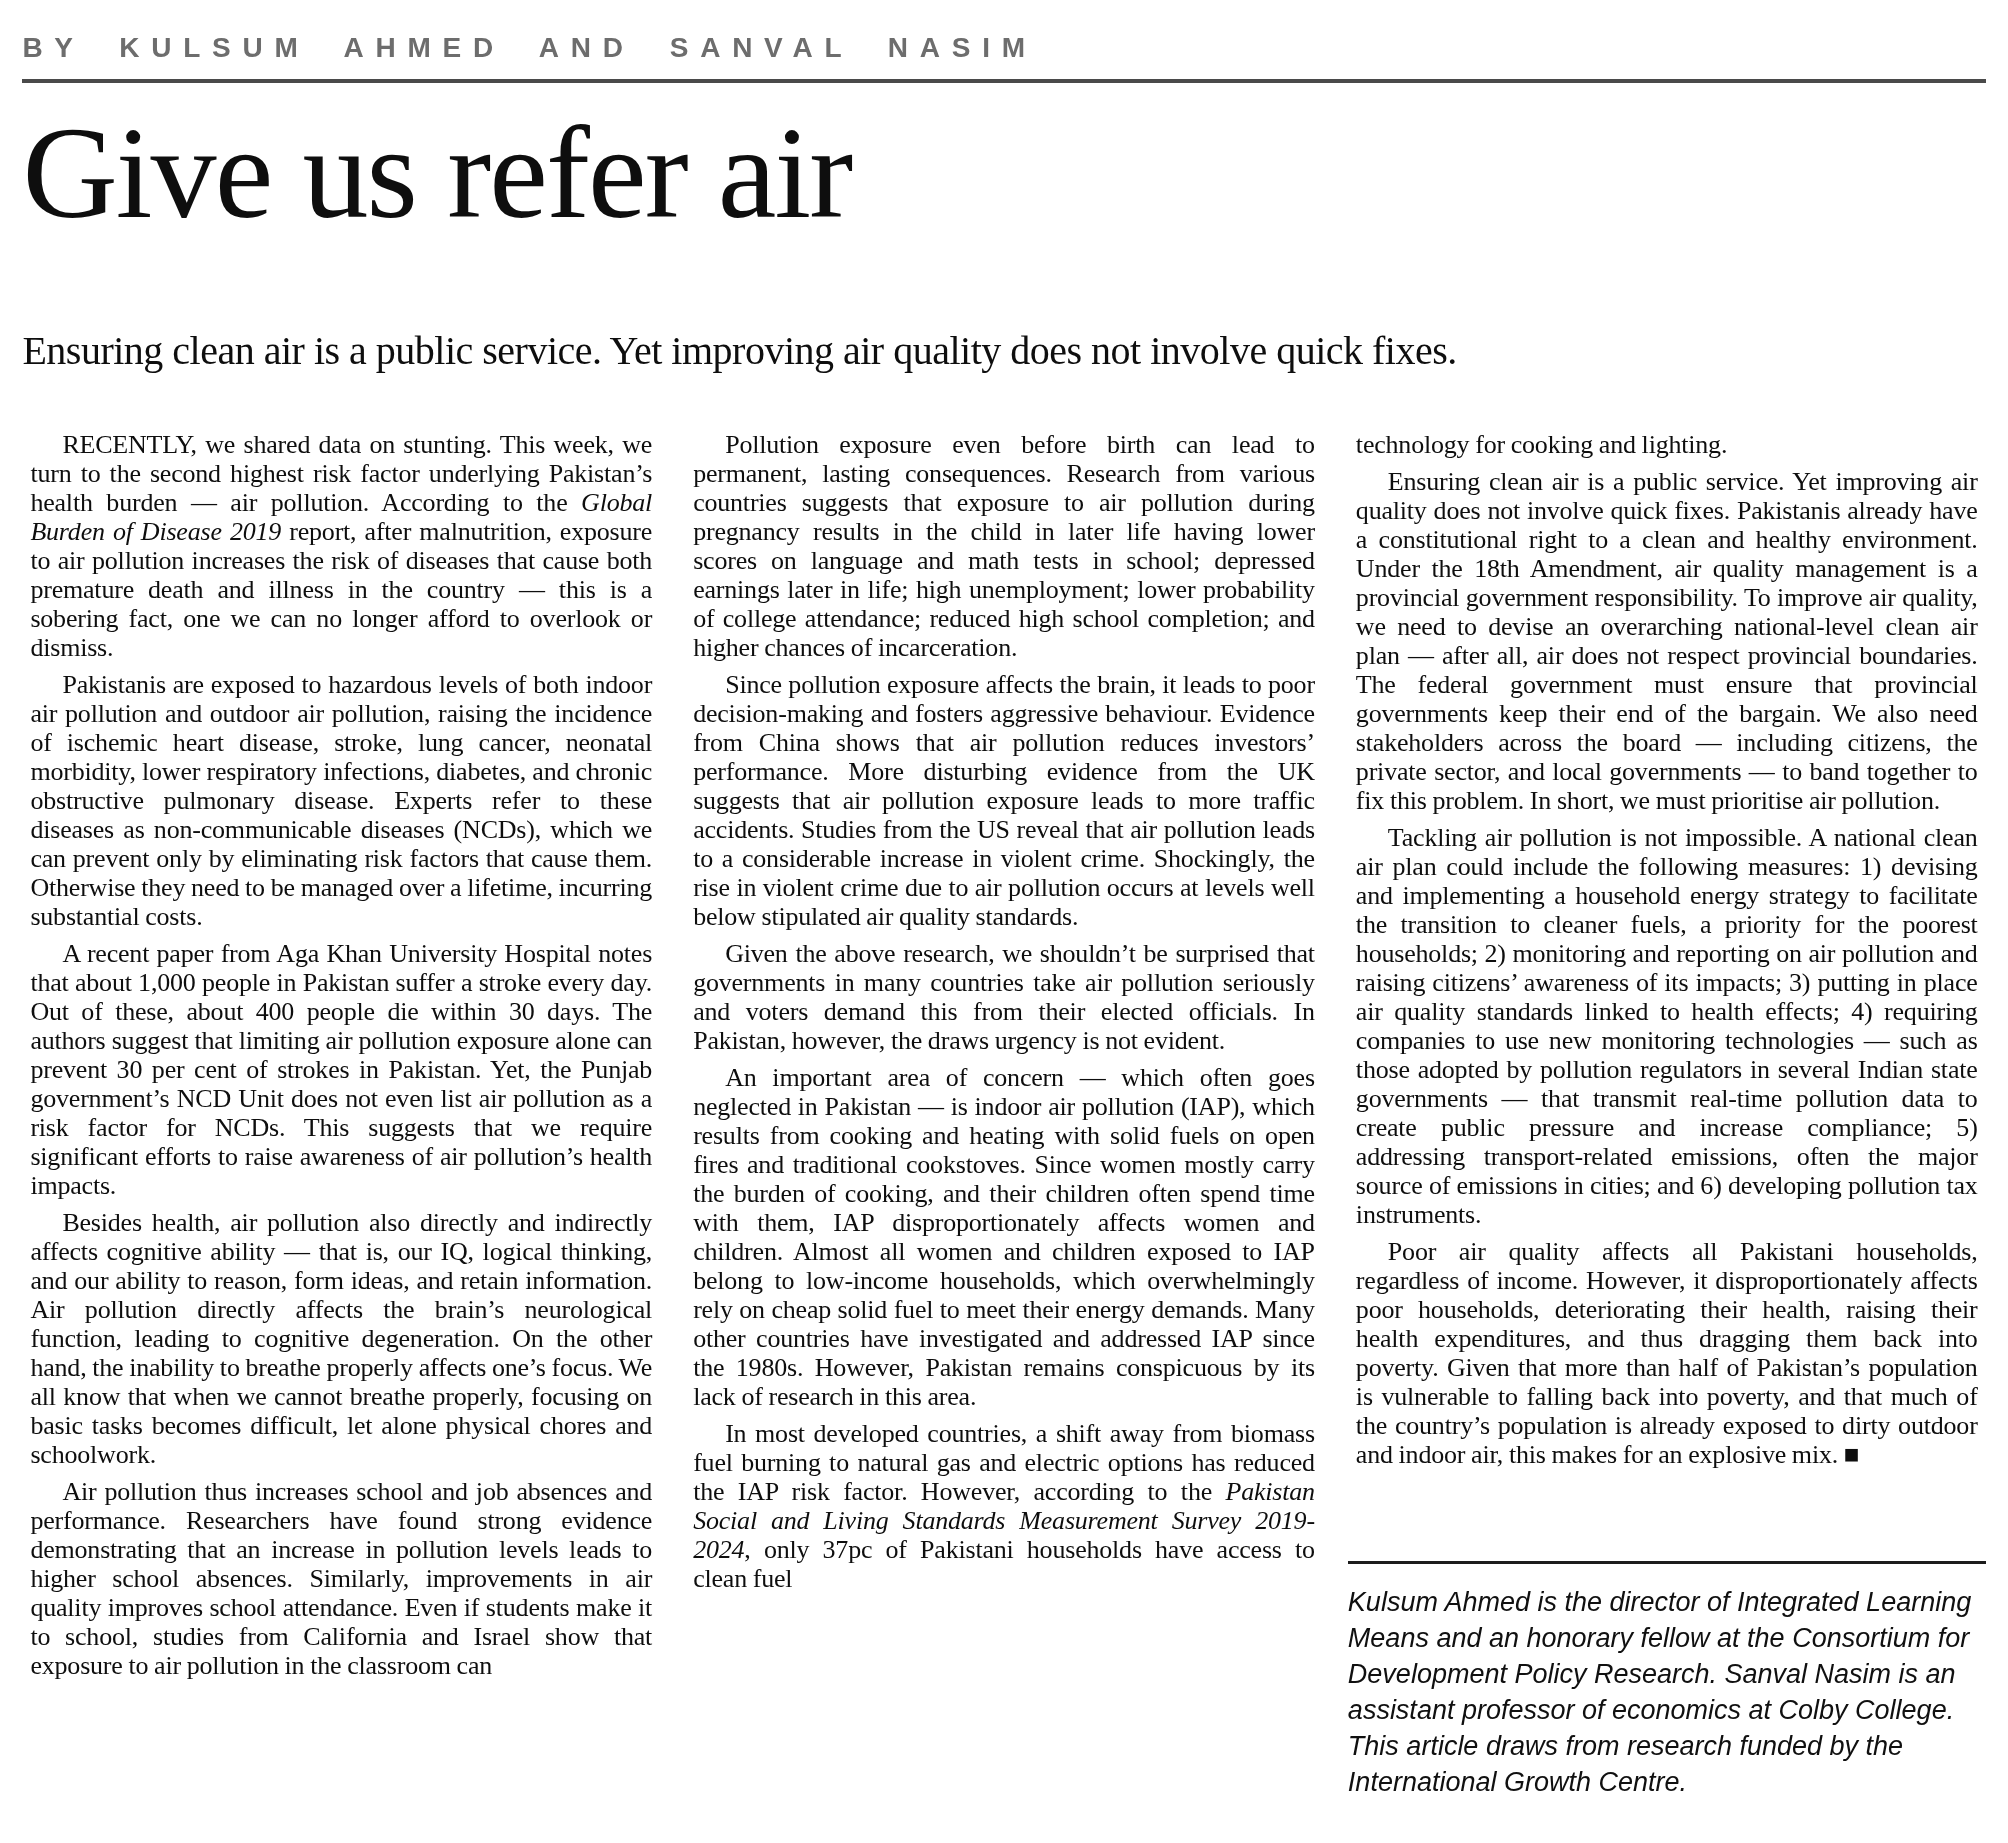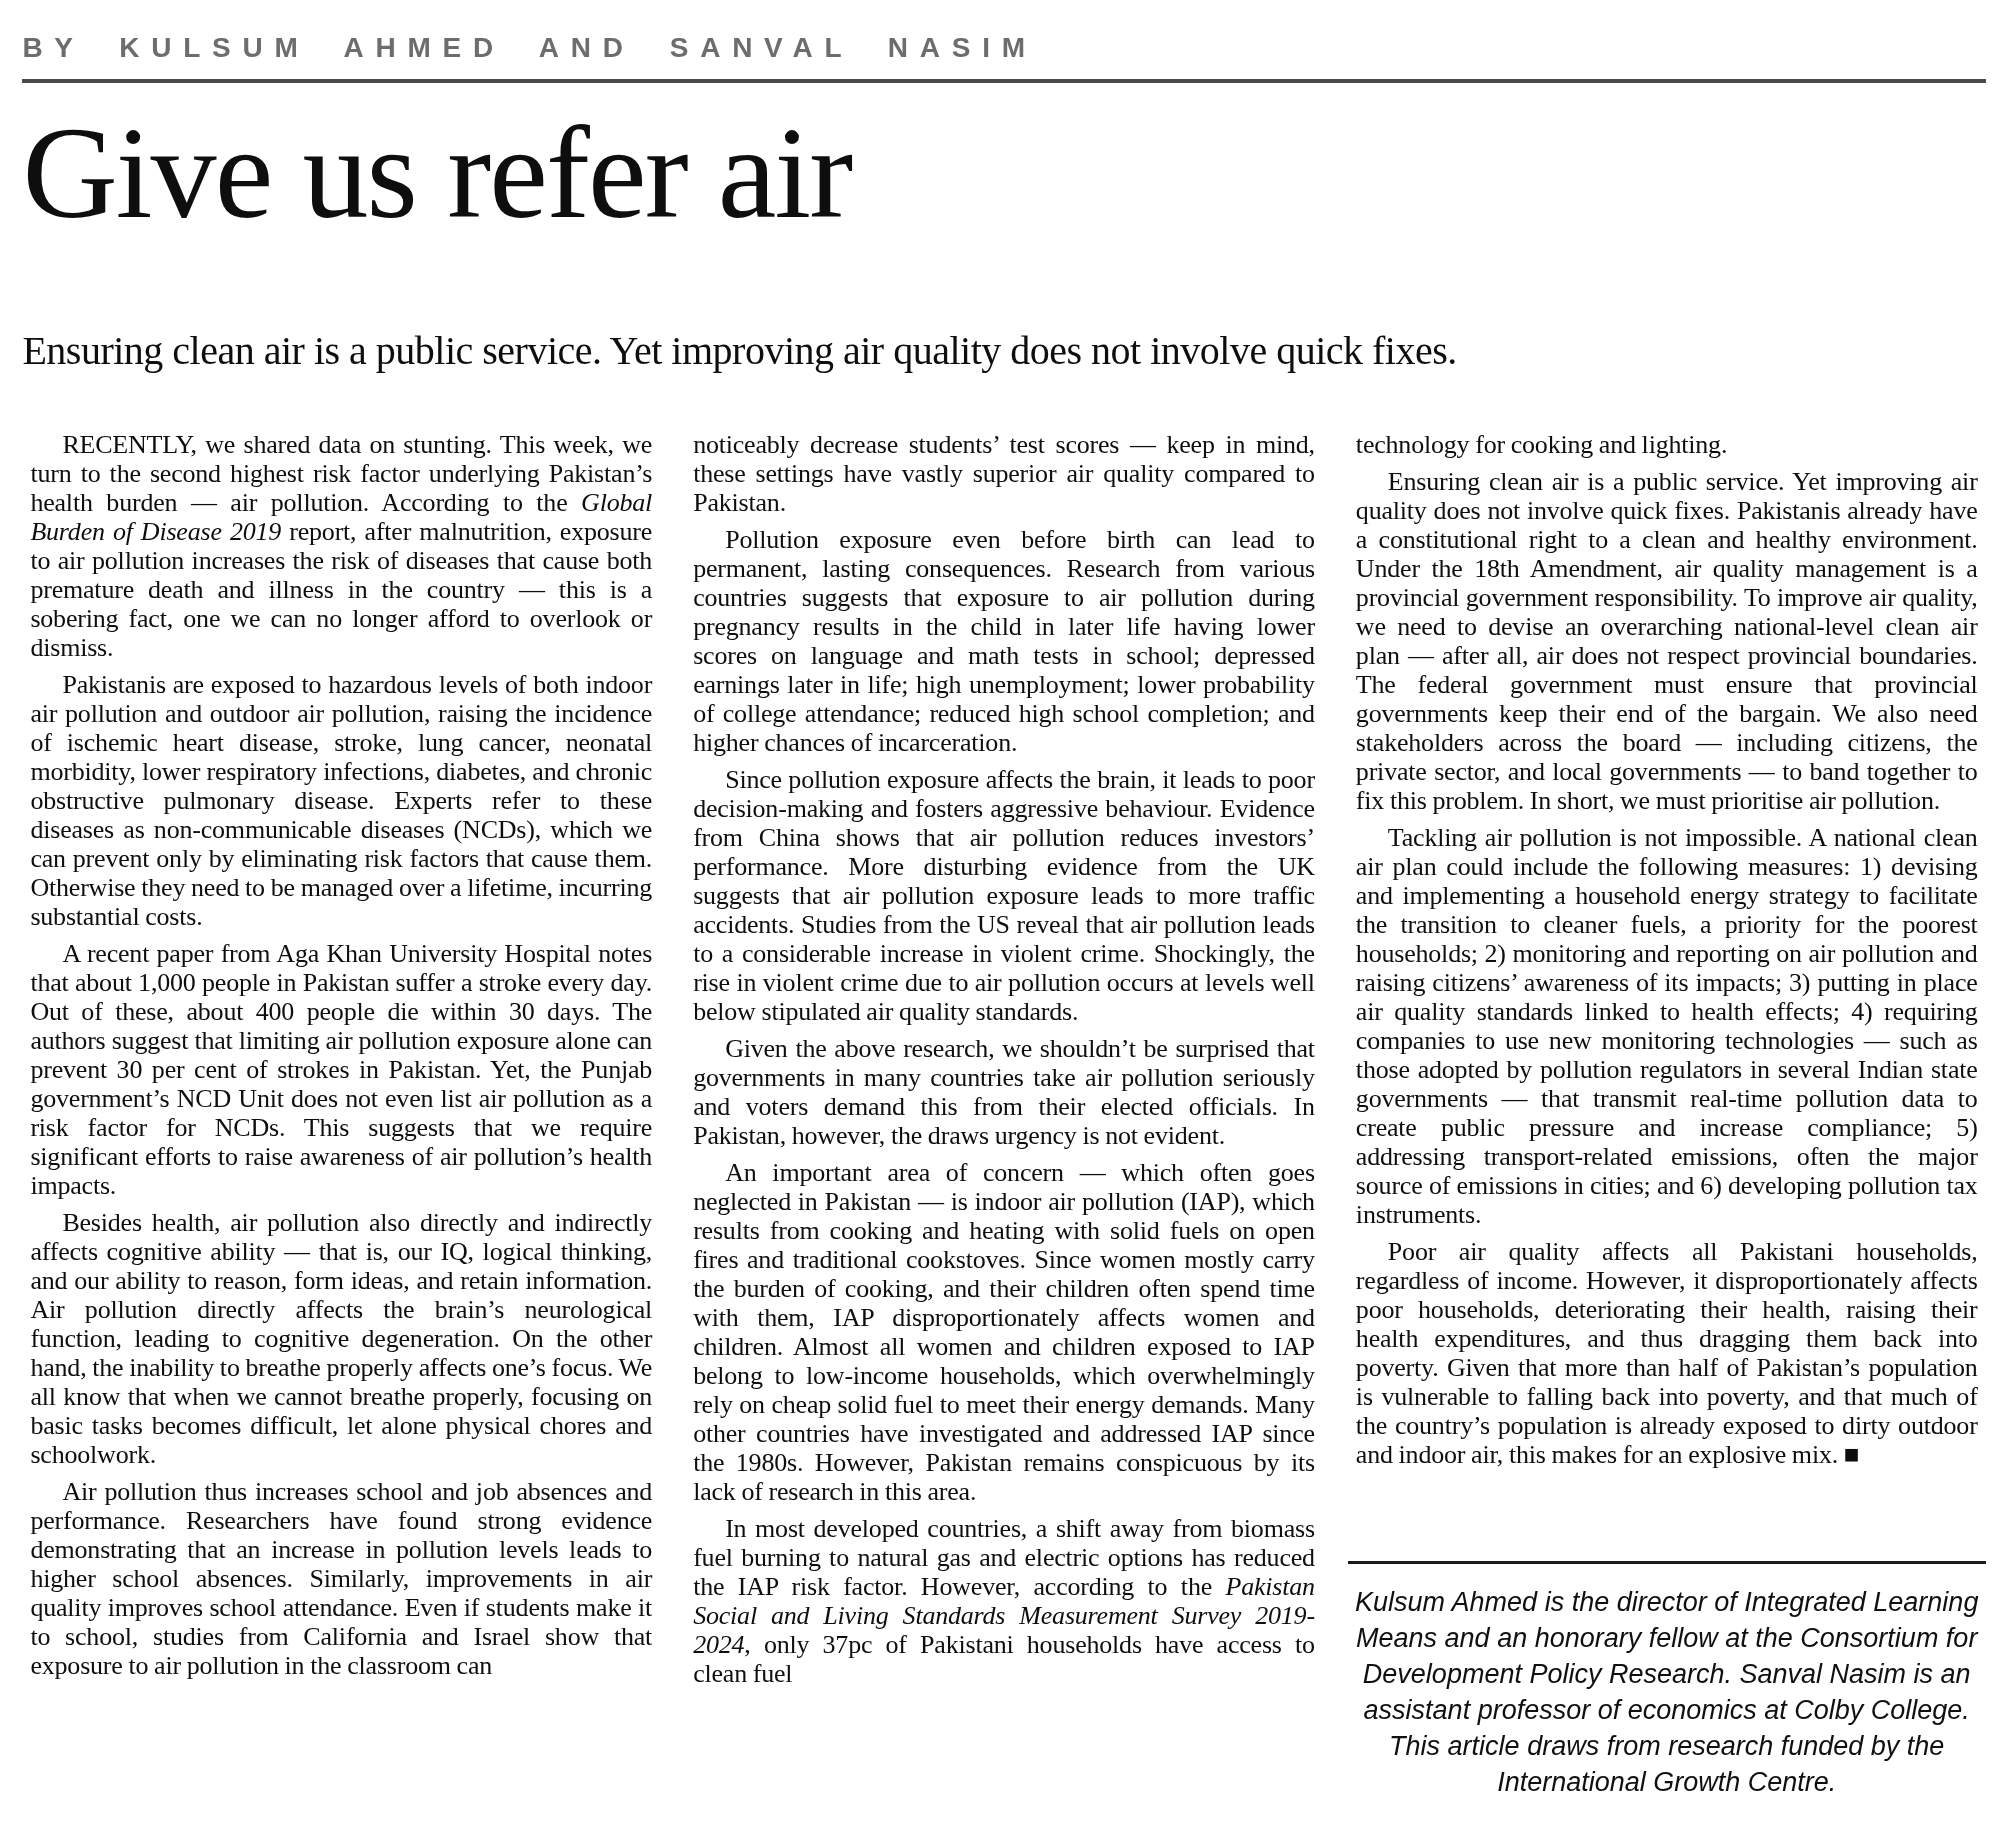--- a/index.html
+++ b/index.html
@@ -72,21 +72,21 @@
     border:none;
     border-top:3.7px solid #1c1c1c;
     margin:22.4px 0 20.5px 0;
   }
   .author-note {
     font-family:"Liberation Sans", sans-serif;
     font-style:italic;
     font-size:27px;
     line-height:36px;
     color:#101010;
-    text-align:center;
+    text-align:left;
   }
 </style>
 </head>
 <body>
 
 <div class="page">
   <div class="byline">BY KULSUM AHMED AND SANVAL NASIM</div>
   <hr class="toprule">
   <h1 class="headline">Give us refer air</h1>
   <h2 class="subhead">Ensuring clean air is a public service. Yet improving air quality does not involve quick fixes.</h2>
@@ -95,21 +95,20 @@
       <div class="paras">
           <p class="para indent"><span>RECENTLY, we shared data on stunting. This week, we turn to the second highest risk factor underlying Pakistan’s health burden — air pollution. According to the </span><span class="ital">Global Burden of Disease 2019</span><span> report, after malnutrition, exposure to air pollution increases the risk of diseases that cause both premature death and illness in the country — this is a sobering fact, one we can no longer afford to overlook or dismiss.</span></p>
           <p class="para indent"><span>Pakistanis are exposed to hazardous levels of both indoor air pollution and outdoor air pollution, raising the incidence of ischemic heart disease, stroke, lung cancer, neonatal morbidity, lower respiratory infections, diabetes, and chronic obstructive pulmonary disease. Experts refer to these diseases as non-communicable diseases (NCDs), which we can prevent only by eliminating risk factors that cause them. Otherwise they need to be managed over a lifetime, incurring substantial costs.</span></p>
           <p class="para indent"><span>A recent paper from Aga Khan University Hospital notes that about 1,000 people in Pakistan suffer a stroke every day. Out of these, about 400 people die within 30 days. The authors suggest that limiting air pollution exposure alone can prevent 30 per cent of strokes in Pakistan. Yet, the Punjab government’s NCD Unit does not even list air pollution as a risk factor for NCDs. This suggests that we require significant efforts to raise awareness of air pollution’s health impacts.</span></p>
           <p class="para indent"><span>Besides health, air pollution also directly and indirectly affects cognitive ability — that is, our IQ, logical thinking, and our ability to reason, form ideas, and retain information. Air pollution directly affects the brain’s neurological function, leading to cognitive degeneration. On the other hand, the inability to breathe properly affects one’s focus. We all know that when we cannot breathe properly, focusing on basic tasks becomes difficult, let alone physical chores and schoolwork.</span></p>
           <p class="para indent"><span>Air pollution thus increases school and job absences and performance. Researchers have found strong evidence demonstrating that an increase in pollution levels leads to higher school absences. Similarly, improvements in air quality improves school attendance. Even if students make it to school, studies from California and Israel show that exposure to air pollution in the classroom can</span></p>
         </div>
     </div>
     <div class="col">
       <div class="paras">
-          <p class="para"><span>noticeably decrease students’ test scores — keep in mind, these settings have vastly superior air quality compared to Pakistan.</span></p>
           <p class="para indent"><span>Pollution exposure even before birth can lead to permanent, lasting consequences. Research from various countries suggests that exposure to air pollution during pregnancy results in the child in later life having lower scores on language and math tests in school; depressed earnings later in life; high unemployment; lower probability of college attendance; reduced high school completion; and higher chances of incarceration.</span></p>
           <p class="para indent"><span>Since pollution exposure affects the brain, it leads to poor decision-making and fosters aggressive behaviour. Evidence from China shows that air pollution reduces investors’ performance. More disturbing evidence from the UK suggests that air pollution exposure leads to more traffic accidents. Studies from the US reveal that air pollution leads to a considerable increase in violent crime. Shockingly, the rise in violent crime due to air pollution occurs at levels well below stipulated air quality standards.</span></p>
           <p class="para indent"><span>Given the above research, we shouldn’t be surprised that governments in many countries take air pollution seriously and voters demand this from their elected officials. In Pakistan, however, the draws urgency is not evident.</span></p>
           <p class="para indent"><span>An important area of concern — which often goes neglected in Pakistan — is indoor air pollution (IAP), which results from cooking and heating with solid fuels on open fires and traditional cookstoves. Since women mostly carry the burden of cooking, and their children often spend time with them, IAP disproportionately affects women and children. Almost all women and children exposed to IAP belong to low-income households, which overwhelmingly rely on cheap solid fuel to meet their energy demands. Many other countries have investigated and addressed IAP since the 1980s. However, Pakistan remains conspicuous by its lack of research in this area.</span></p>
           <p class="para indent"><span>In most developed countries, a shift away from biomass fuel burning to natural gas and electric options has reduced the IAP risk factor. However, according to the </span><span class="ital">Pakistan Social and Living Standards Measurement Survey 2019-2024</span><span>, only 37pc of Pakistani households have access to clean fuel</span></p>
         </div>
     </div>
     <div class="col">
       <div class="paras">
           <p class="para"><span>technology for cooking and lighting.</span></p>

